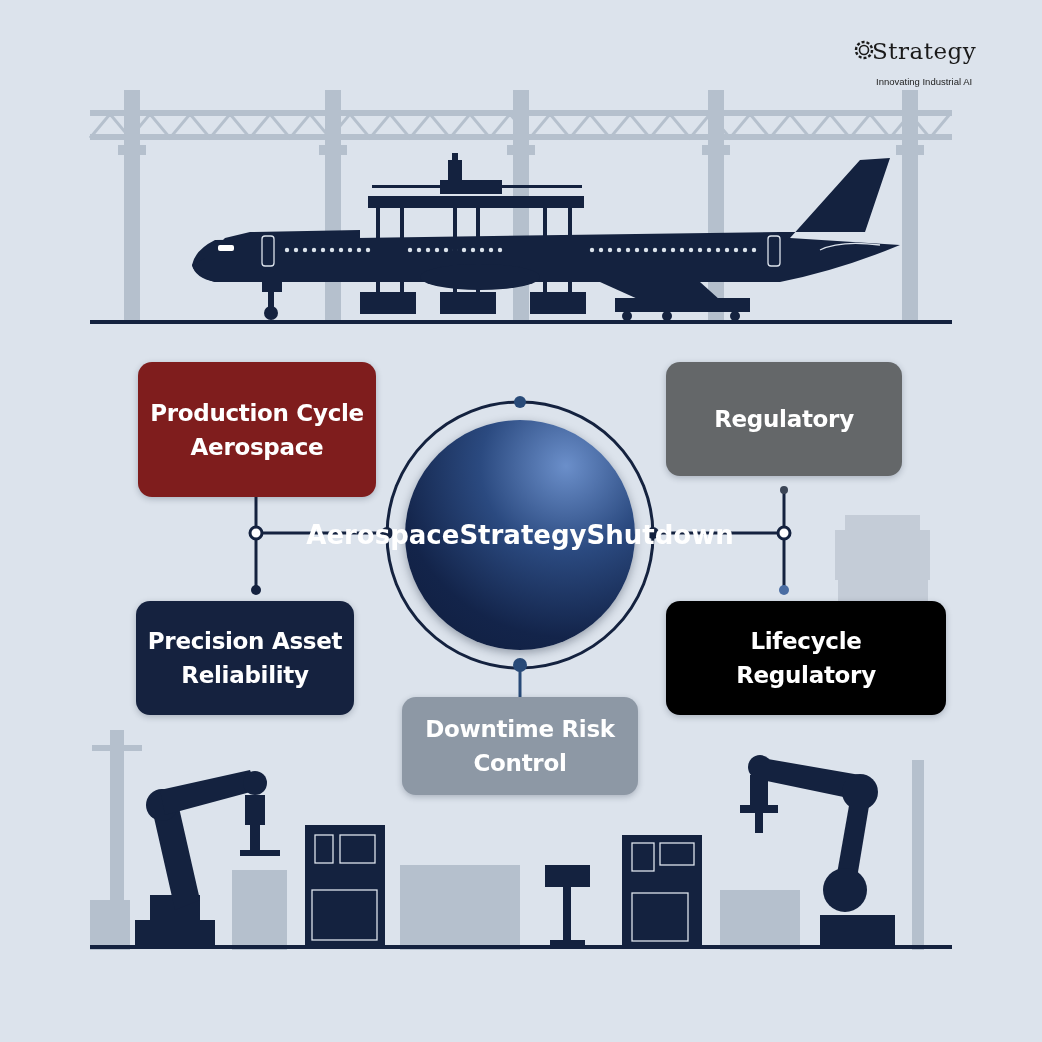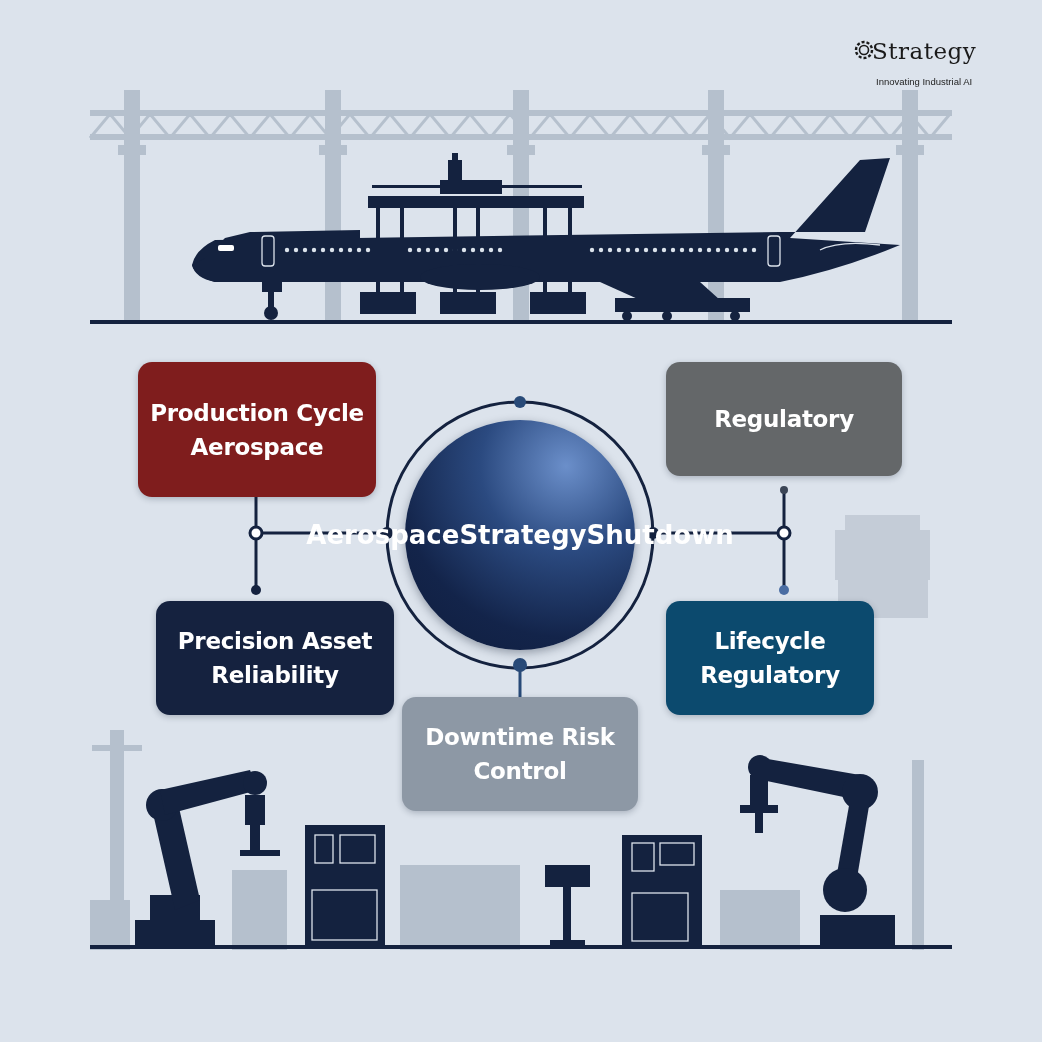--- a/index.html
+++ b/index.html
@@ -257,33 +257,33 @@
         <span>Aerospace</span>
       </div>
   </div>
 
   <div class="box" style="left:666px;top:362px;width:236px;height:114px;background:#646769;">
     <div>
         <span>Regulatory</span>
       </div>
   </div>
 
-  <div class="box" style="left:156px;top:601px;width:238px;height:114px;background:#15223f;">
+  <div class="box" style="left:136px;top:601px;width:218px;height:114px;background:#15223f;">
     <div>
         <span>Precision Asset</span>
         <span>Reliability</span>
       </div>
   </div>
 
-  <div class="box" style="left:666px;top:601px;width:208px;height:114px;background:#0c4a6e;">
+  <div class="box" style="left:666px;top:601px;width:280px;height:114px;background:#000000;">
     <div>
         <span>Lifecycle</span>
         <span>Regulatory</span>
       </div>
   </div>
 
-  <div class="box" style="left:402px;top:697px;width:236px;height:114px;background:#8d98a5;">
+  <div class="box" style="left:402px;top:697px;width:236px;height:98px;background:#8d98a5;">
     <div>
         <span>Downtime Risk</span>
         <span>Control</span>
       </div>
   </div>
 </div>
 
 </body></html>

